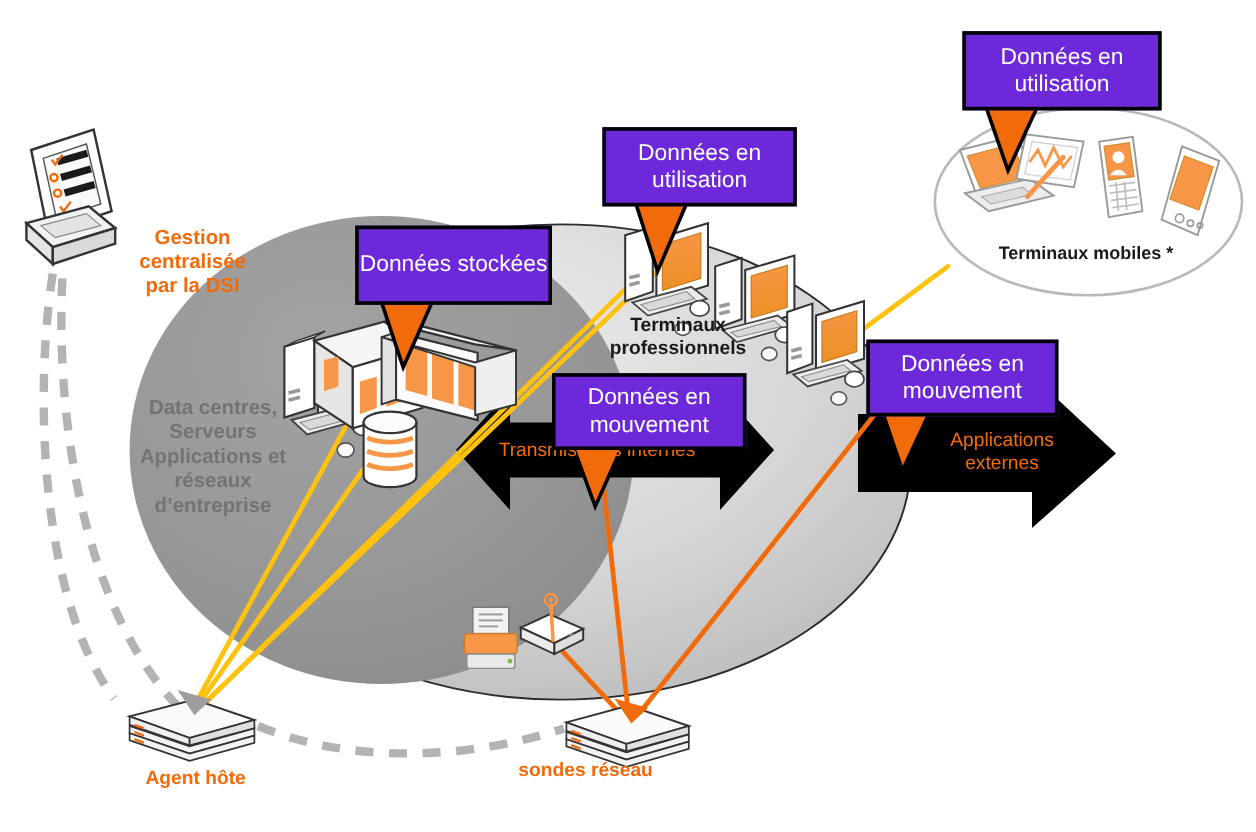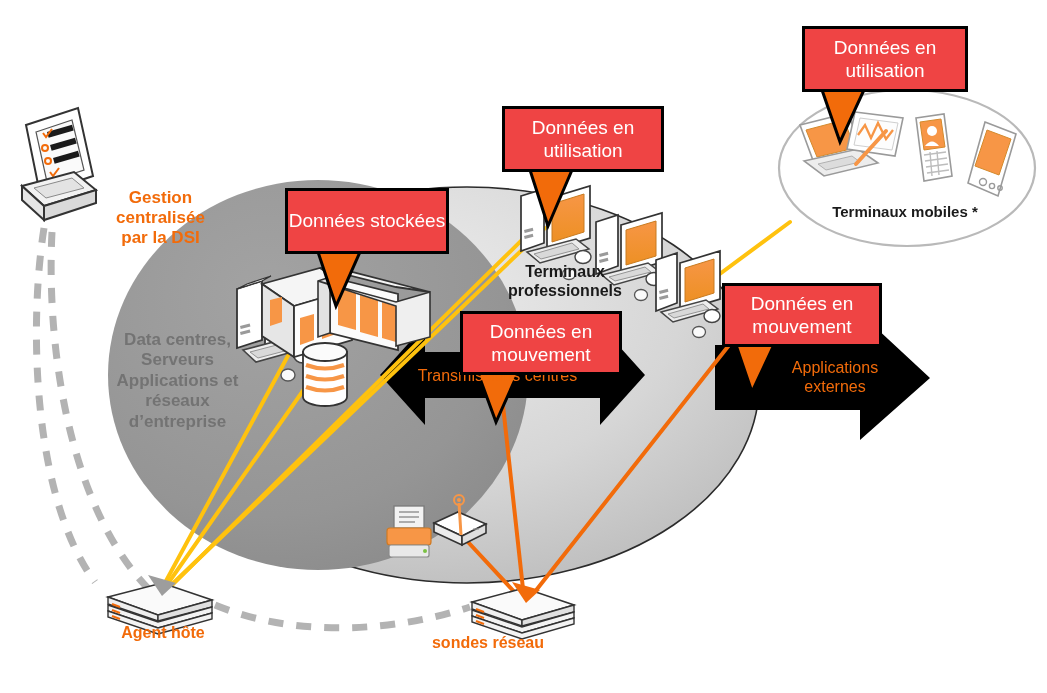--- a/index.html
+++ b/index.html
@@ -4,32 +4,32 @@
 <style>
   html,body{margin:0;padding:0;background:#ffffff;}
   body{font-family:"Liberation Sans", sans-serif;}
   #stage{position:relative;width:1047px;height:693px;background:#ffffff;overflow:hidden;}
   #svgroot{position:absolute;left:0;top:0;width:1047px;height:693px;}
 
   .lbl{position:absolute;color:#F26B0A;font-weight:bold;line-height:1.18;text-align:center;}
   .lbl-white{position:absolute;color:#737373;font-weight:bold;line-height:1.2;text-align:center;}
   .lbl-black{position:absolute;color:#1a1a1a;font-weight:bold;line-height:1.2;text-align:center;}
 
-  .callout{position:absolute;background:#ef4444;border:3px solid #000;box-sizing:border-box;
+  .callout{position:absolute;background:#6d28d9;border:3px solid #000;box-sizing:border-box;
            color:#ffffff;display:flex;align-items:center;justify-content:center;text-align:center;
            line-height:1.22;font-weight:normal;}
 
   #c-gestion{left:103px;top:150px;width:115px;font-size:17px;margin-top:38px;}
   #c-datacentre{left:110px;top:330px;width:135px;font-size:17px;}
   #c-terminaux-pro{left:495px;top:262px;width:140px;font-size:16px;}
   #c-terminaux-mob{left:800px;top:203px;width:210px;font-size:15px;}
-  #c-agent{left:98px;top:624px;width:130px;font-size:16px;}
+  #c-agent{left:98px;top:640px;width:130px;font-size:16px;}
   #c-sondes{left:423px;top:634px;width:130px;font-size:16px;}
 
-  #cb-stockees{left:285px;top:188px;width:164px;height:66px;font-size:19px;}
+  #cb-stockees{left:296px;top:188px;width:164px;height:66px;font-size:19px;}
   #cb-util-1{left:502px;top:106px;width:162px;height:66px;font-size:19px;}
   #cb-util-2{left:802px;top:26px;width:166px;height:66px;font-size:19px;}
   #cb-mouv-1{left:460px;top:311px;width:162px;height:64px;font-size:19px;}
   #cb-mouv-2{left:722px;top:283px;width:160px;height:64px;font-size:19px;}
 
   .arrow-text{position:absolute;color:#F26B0A;font-size:16px;text-align:center;line-height:1.2;}
   #at-internes{left:390px;top:366px;width:215px;}
   #at-externes{left:770px;top:358px;width:130px;}
 </style>
 </head>
@@ -283,21 +283,21 @@
   <div class="lbl-white" id="c-datacentre">Data centres, Serveurs Applications et réseaux d’entreprise</div>
 
   <div class="lbl-black" id="c-terminaux-pro">Terminaux professionnels</div>
 
   <div class="lbl-black" id="c-terminaux-mob">Terminaux mobiles *</div>
 
   <div class="lbl" id="c-agent">Agent hôte</div>
 
   <div class="lbl" id="c-sondes">sondes réseau</div>
 
-  <div class="arrow-text" id="at-internes">Transmissions centres</div>
+  <div class="arrow-text" id="at-internes">Transmissions internes</div>
 
   <div class="arrow-text" id="at-externes">Applications externes</div>
 
   <div class="callout" id="cb-stockees">Données stockées</div>
 
   <div class="callout" id="cb-util-1">Données en utilisation</div>
 
   <div class="callout" id="cb-util-2">Données en utilisation</div>
 
   <div class="callout" id="cb-mouv-1">Données en mouvement</div>

